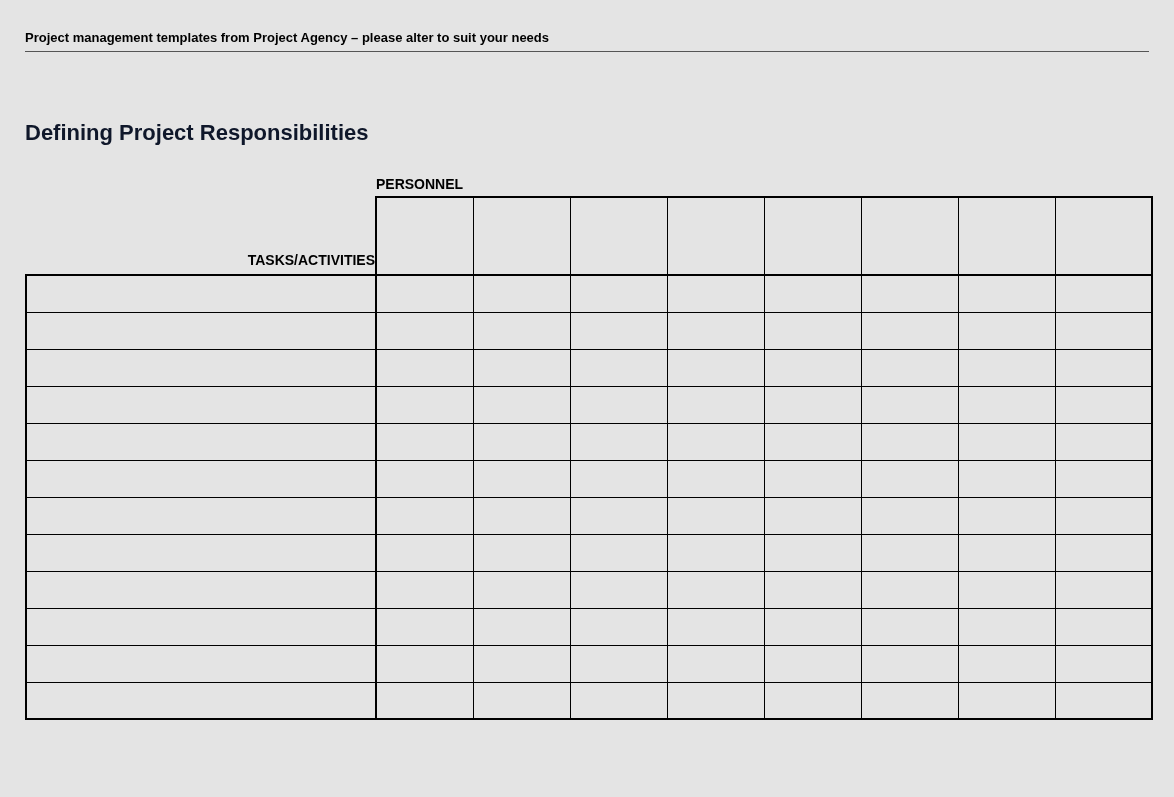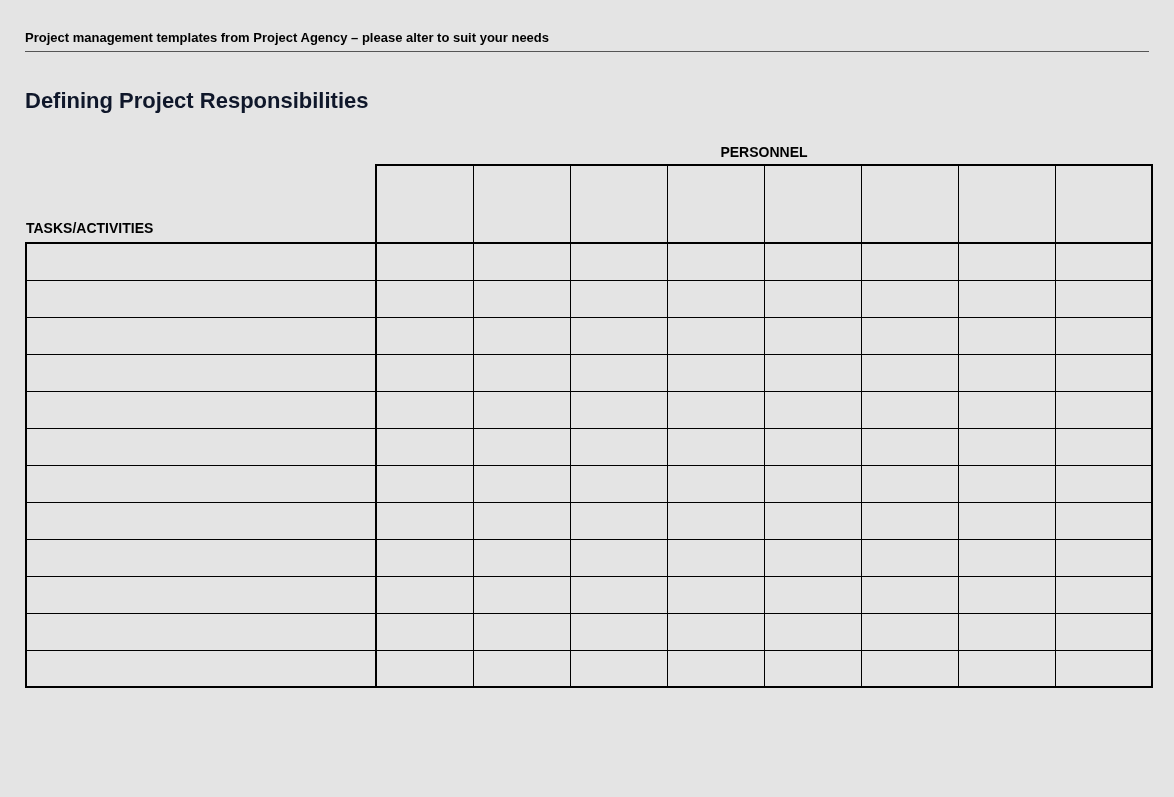--- a/index.html
+++ b/index.html
@@ -13,44 +13,44 @@
       width: 1174px;
       height: 797px;
       padding: 30px 25px;
     }
     .header-text {
       font-size: 13px;
       font-weight: bold;
       color: #000;
       padding-bottom: 6px;
       border-bottom: 1px solid #555;
-      margin-bottom: 36px;
+      margin-bottom: 68px;
     }
     .page-title {
       font-size: 22px;
       font-weight: bold;
       color: #0f172a;
       margin-bottom: 30px;
     }
     .table-wrapper {
       width: 100%;
     }
     table {
       border-collapse: collapse;
       width: 100%;
       table-layout: fixed;
     }
     .personnel-header {
-      text-align: center;
+      text-align: left;
       font-weight: bold;
       font-size: 14px;
       padding-bottom: 4px;
     }
     .tasks-header {
-      text-align: left;
+      text-align: right;
       font-weight: bold;
       font-size: 14px;
       vertical-align: bottom;
       padding-bottom: 6px;
     }
     .col-task {
       width: 350px;
     }
     .col-person {
       width: 97px;

